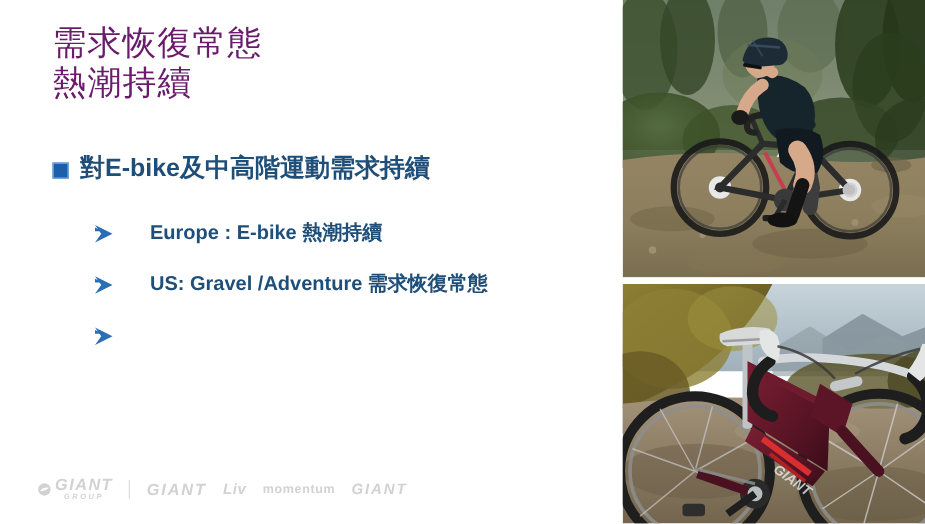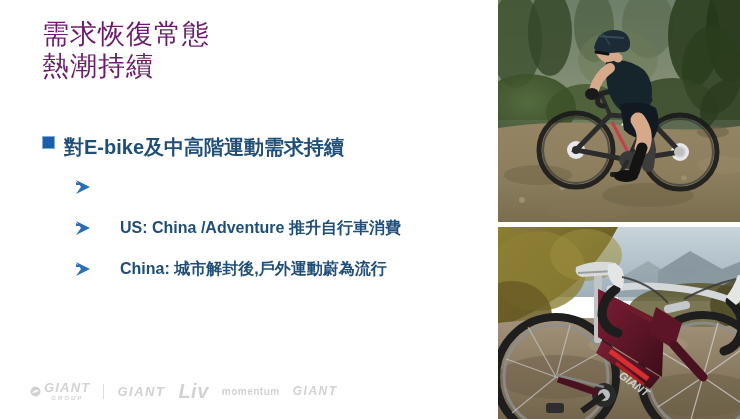--- a/index.html
+++ b/index.html
@@ -59,21 +59,20 @@
     position: relative;
     top: 1px;
   }
   #main-bullet-text {
     color: #1F4E79;
     font-size: 20px;
     font-weight: bold;
     line-height: 26px;
     letter-spacing: 0px;
     white-space: nowrap;
-    margin-top: 12px;
   }
 
   
   #sub-bullets {
     position: absolute;
     left: 62px;
     top: 166px;
     width: 410px;
   }
   .sub-bullet {
@@ -136,21 +135,21 @@
   }
   .logo-word {
     color: #D2D2D2;
     font-weight: bold;
     font-style: italic;
     letter-spacing: 1.2px;
   }
   .lg-giant      { font-size: 13px; }
   .lg-group      { font-size: 6px; letter-spacing: 2px; margin-top: 1px; }
   .lg-giant2     { font-size: 13px; letter-spacing: 1.5px; }
-  .lg-liv        { font-size: 20px; letter-spacing: 0.5px; text-align: center; }
+  .lg-liv        { font-size: 12px; letter-spacing: 0.5px; text-align: center; }
   .lg-momentum   { font-size: 10px; font-style: normal; letter-spacing: 0.5px; text-align: right; }
   .lg-cadex      { font-size: 12px; letter-spacing: 1.5px; }
   .logo-divider {
     width: 1px;
     height: 15px;
     background: #DDDDDD;
     margin: 0 13px;
   }
   .logo-gap { width: 13px; }
 </style>
@@ -169,36 +168,36 @@
     <span id="main-bullet-text">對E-bike及中高階運動需求持續</span>
   </div>
 
   <div id="sub-bullets">
 
     <div class="sub-bullet">
       <svg class="sub-marker" viewBox="0 0 18 18">
         <path d="M2 2 L16 9 L2 16 L7 9 Z" fill="#2A6FB5"></path>
         <path d="M2 4 L8.5 7 L2 7 Z" fill="#2A6FB5"></path>
       </svg>
+      <span class="sub-text">Europe : E-bike 熱潮持續</span>
     </div>
 
     <div class="sub-bullet">
       <svg class="sub-marker" viewBox="0 0 18 18">
         <path d="M2 2 L16 9 L2 16 L7 9 Z" fill="#2A6FB5"></path>
         <path d="M2 4 L8.5 7 L2 7 Z" fill="#2A6FB5"></path>
       </svg>
-      <span class="sub-text">US: China /Adventure 推升自行車消費</span>
+      <span class="sub-text">US: Gravel /Adventure 需求恢復常態</span>
     </div>
 
     <div class="sub-bullet">
       <svg class="sub-marker" viewBox="0 0 18 18">
         <path d="M2 2 L16 9 L2 16 L7 9 Z" fill="#2A6FB5"></path>
         <path d="M2 4 L8.5 7 L2 7 Z" fill="#2A6FB5"></path>
       </svg>
-      <span class="sub-text">China: 城市解封後,戶外運動蔚為流行</span>
     </div>
 
   </div>
 
   <div class="photo" id="photo-top">
     <svg viewBox="0 0 254 222" preserveAspectRatio="none">
       <defs>
         <linearGradient id="skyG" x1="0" y1="0" x2="0" y2="1">
           <stop offset="0" stop-color="#6E7F6A"></stop>
           <stop offset="1" stop-color="#8A9478"></stop>

